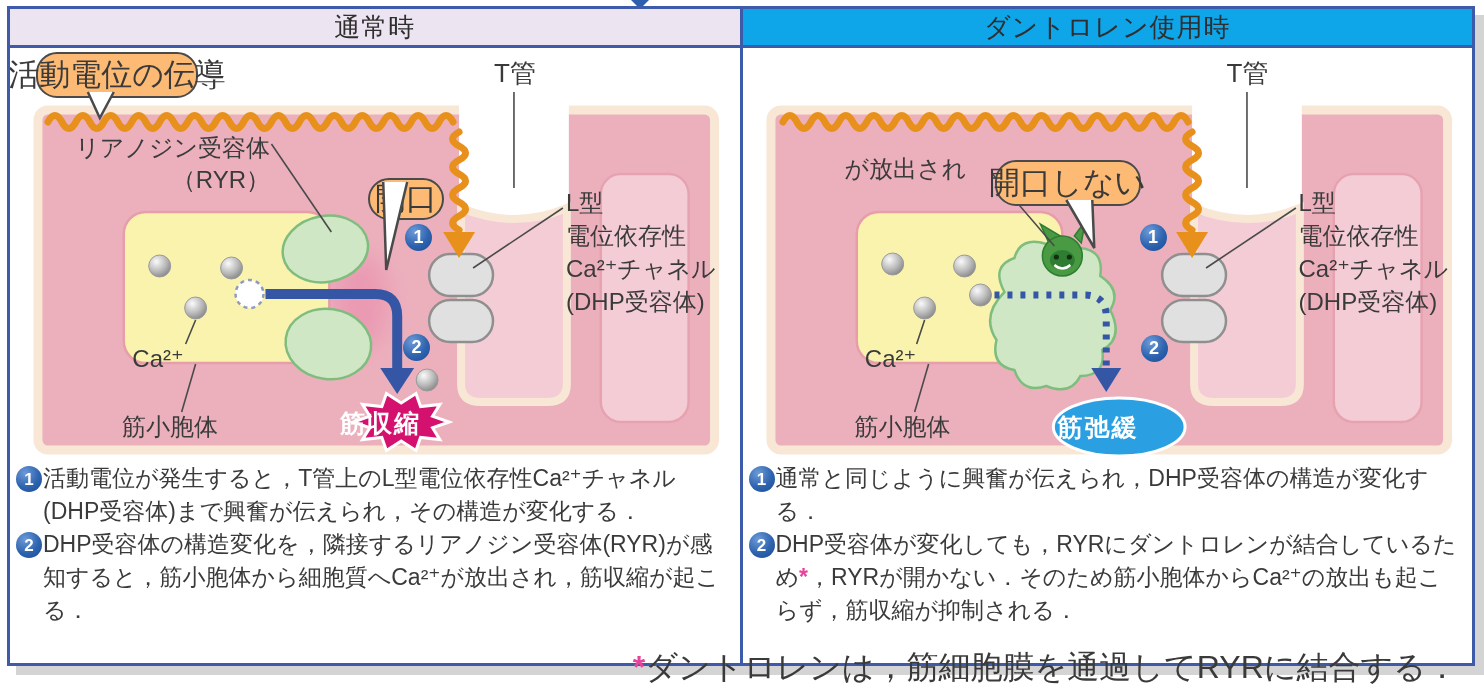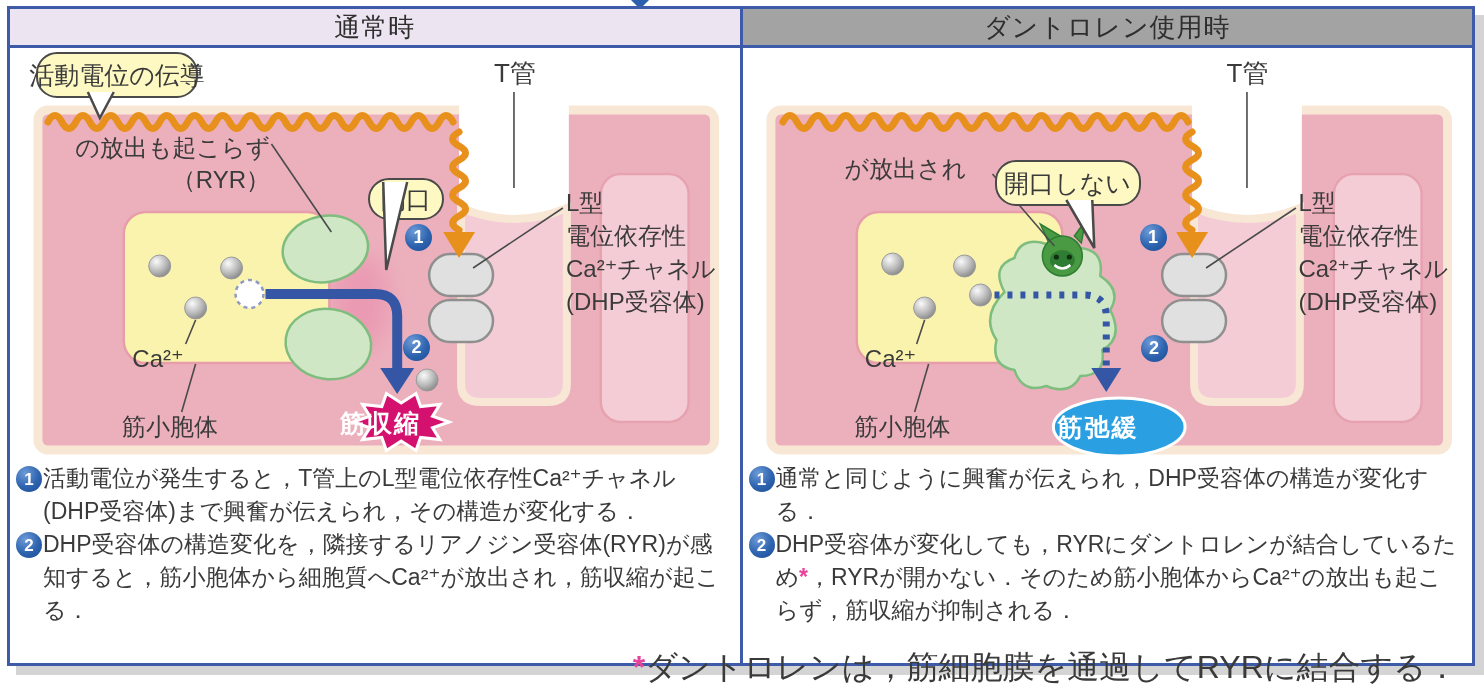--- a/index.html
+++ b/index.html
@@ -11,30 +11,30 @@
     border-top:9px solid #2e5fae;}
   
   .table{position:absolute;left:7px;top:6px;width:1468px;height:660px;
     border:3px solid #3d5ba9;background:#fff;display:flex;
     box-shadow:9px 9px 0 #d4d4d4;box-sizing:border-box;}
   .col{flex:1 1 0;min-width:0;display:flex;flex-direction:column;}
   .col.left{border-right:3px solid #3d5ba9;}
   .hdr{height:36px;border-bottom:3px solid #3d5ba9;display:flex;align-items:center;
     justify-content:center;font-size:26px;font-weight:500;color:#2e2e2e;letter-spacing:1px;}
   .hdr.lavender{background:#ece4f1;}
-  .hdr.green{background:#a3a3a3;}
+  .hdr.green{background:#0ea5e9;}
   .diagram{position:relative;height:408px;background:#fff;overflow:hidden;}
   .diagram svg{position:absolute;left:0;top:0;width:100%;height:408px;}
   .diagram svg.over{pointer-events:none;}
   
   .lbl{position:absolute;font-size:24px;line-height:30px;color:#3a3a3a;white-space:pre-line;}
   .lbl.center{text-align:center;}
   .lbl.right{text-align:right;}
-  .bubble{position:absolute;background:#fef9c3;border:2.5px solid #4a4a4a;border-radius:21px;
-    display:flex;align-items:center;justify-content:center;font-size:25px;color:#3a3a3a;
+  .bubble{position:absolute;background:#fdba74;border:2.5px solid #4a4a4a;border-radius:21px;
+    display:flex;align-items:center;justify-content:center;font-size:31px;color:#3a3a3a;
     white-space:nowrap;z-index:3;}
   .badge{position:absolute;width:27px;height:27px;border-radius:50%;z-index:4;
     background:radial-gradient(circle at 35% 28%,#6d9bd8 0%,#2e63ae 55%,#1b4c99 100%);
     color:#fff;font-size:18px;font-weight:bold;display:flex;align-items:center;justify-content:center;}
   .result-text{position:absolute;color:#fff;font-size:25px;font-weight:bold;
     letter-spacing:2px;z-index:4;}
   
   .caption{flex:1 1 auto;padding:6px 8px 0 6px;font-size:23px;line-height:33px;background:#fff;}
   .cap-item{display:flex;align-items:flex-start;}
   .cap-num{flex:0 0 auto;width:26px;height:26px;margin:4px 1px 0 0;border-radius:50%;
@@ -119,21 +119,21 @@
             <line x1="186" y1="272" x2="176" y2="296"></line>
             <line x1="505" y1="44" x2="505" y2="140"></line>
             <line x1="554" y1="160" x2="464" y2="220"></line>
           </g>
         </svg>
 
         <div class="bubble" style="left:26px;top:4px;width:158px;height:42px;">
           <span>活動電位の伝導</span>
         </div>
         <div class="lbl center" style="left:466px;top:10px;width:78px;font-size:26px;">T管</div>
-        <div class="lbl right" style="left:40px;top:84px;width:220px;line-height:32px;">の放出も起こらず
+        <div class="lbl right" style="left:40px;top:84px;width:220px;line-height:32px;">リアノジン受容体
 （RYR）</div>
         <div class="bubble" style="left:358px;top:98px;width:72px;height:38px;margin-top:32px;">
           <span>開口</span>
         </div>
         <div class="lbl" style="left:556px;top:138px;width:172px;line-height:33px;">L型
 電位依存性
 Ca²⁺チャネル
 (DHP受容体)</div>
         <div class="lbl center" style="left:106px;top:296px;width:84px;">Ca²⁺</div>
         <div class="lbl center" style="left:78px;top:364px;width:164px;">筋小胞体</div>

